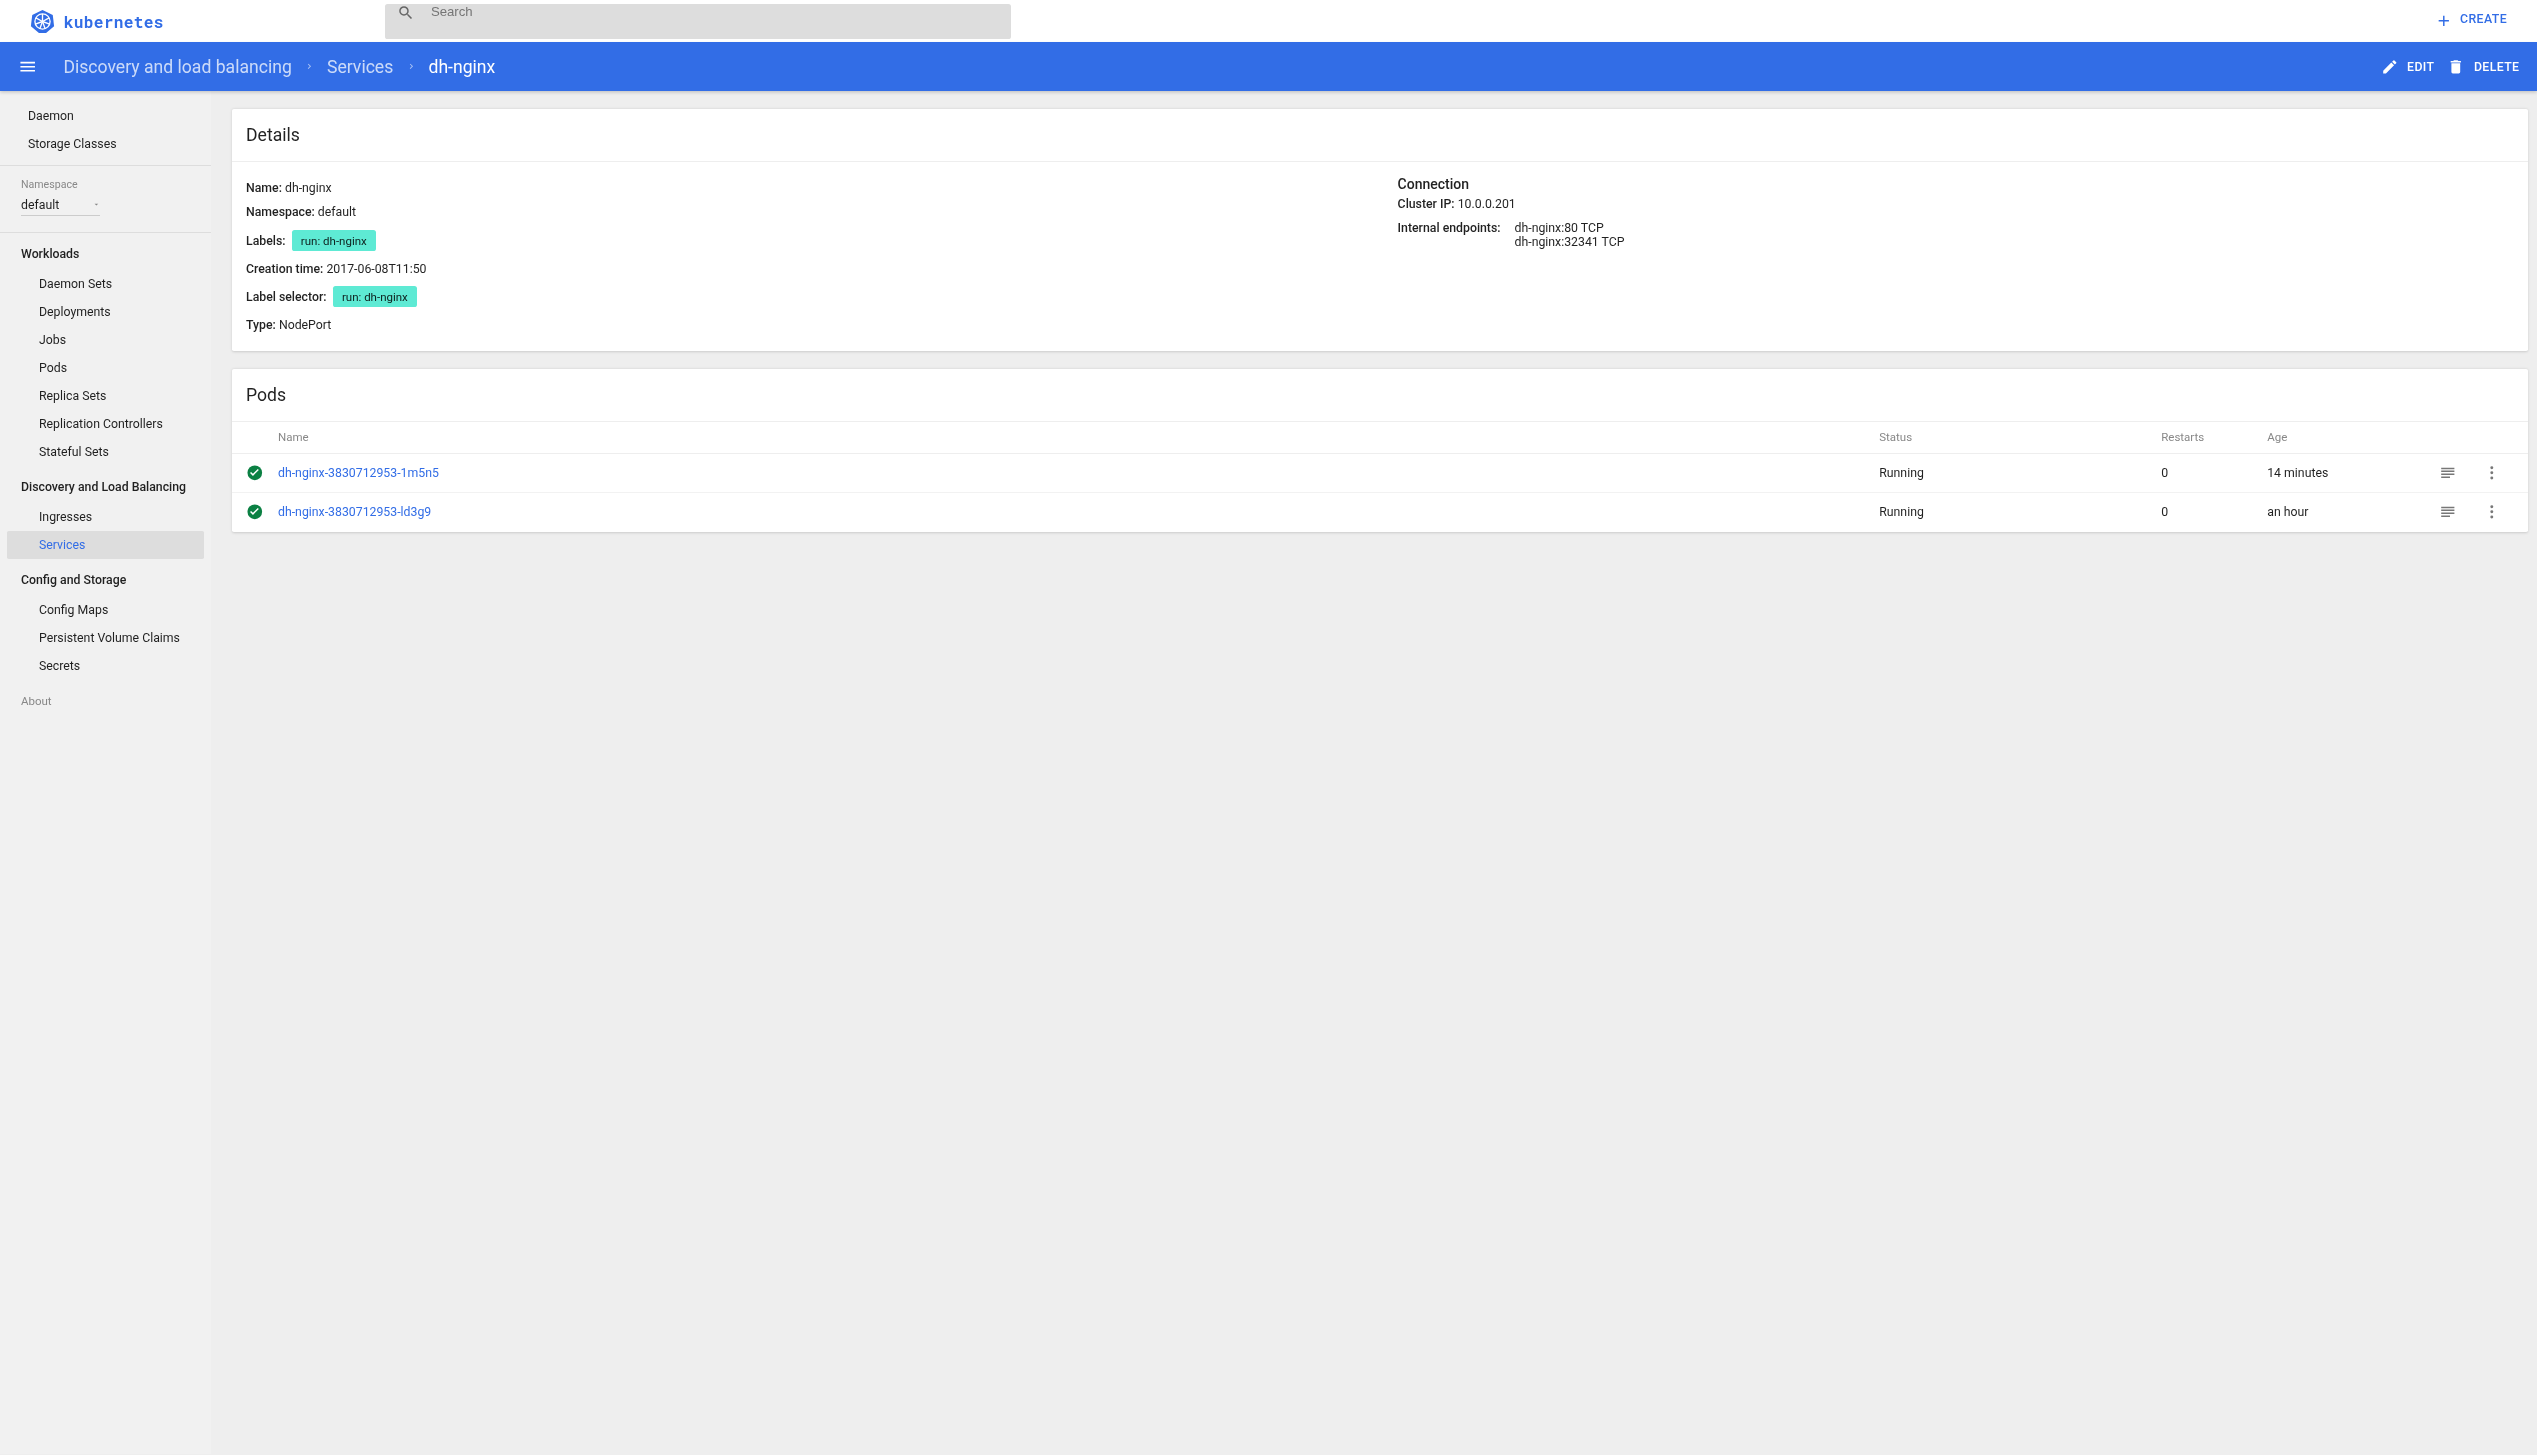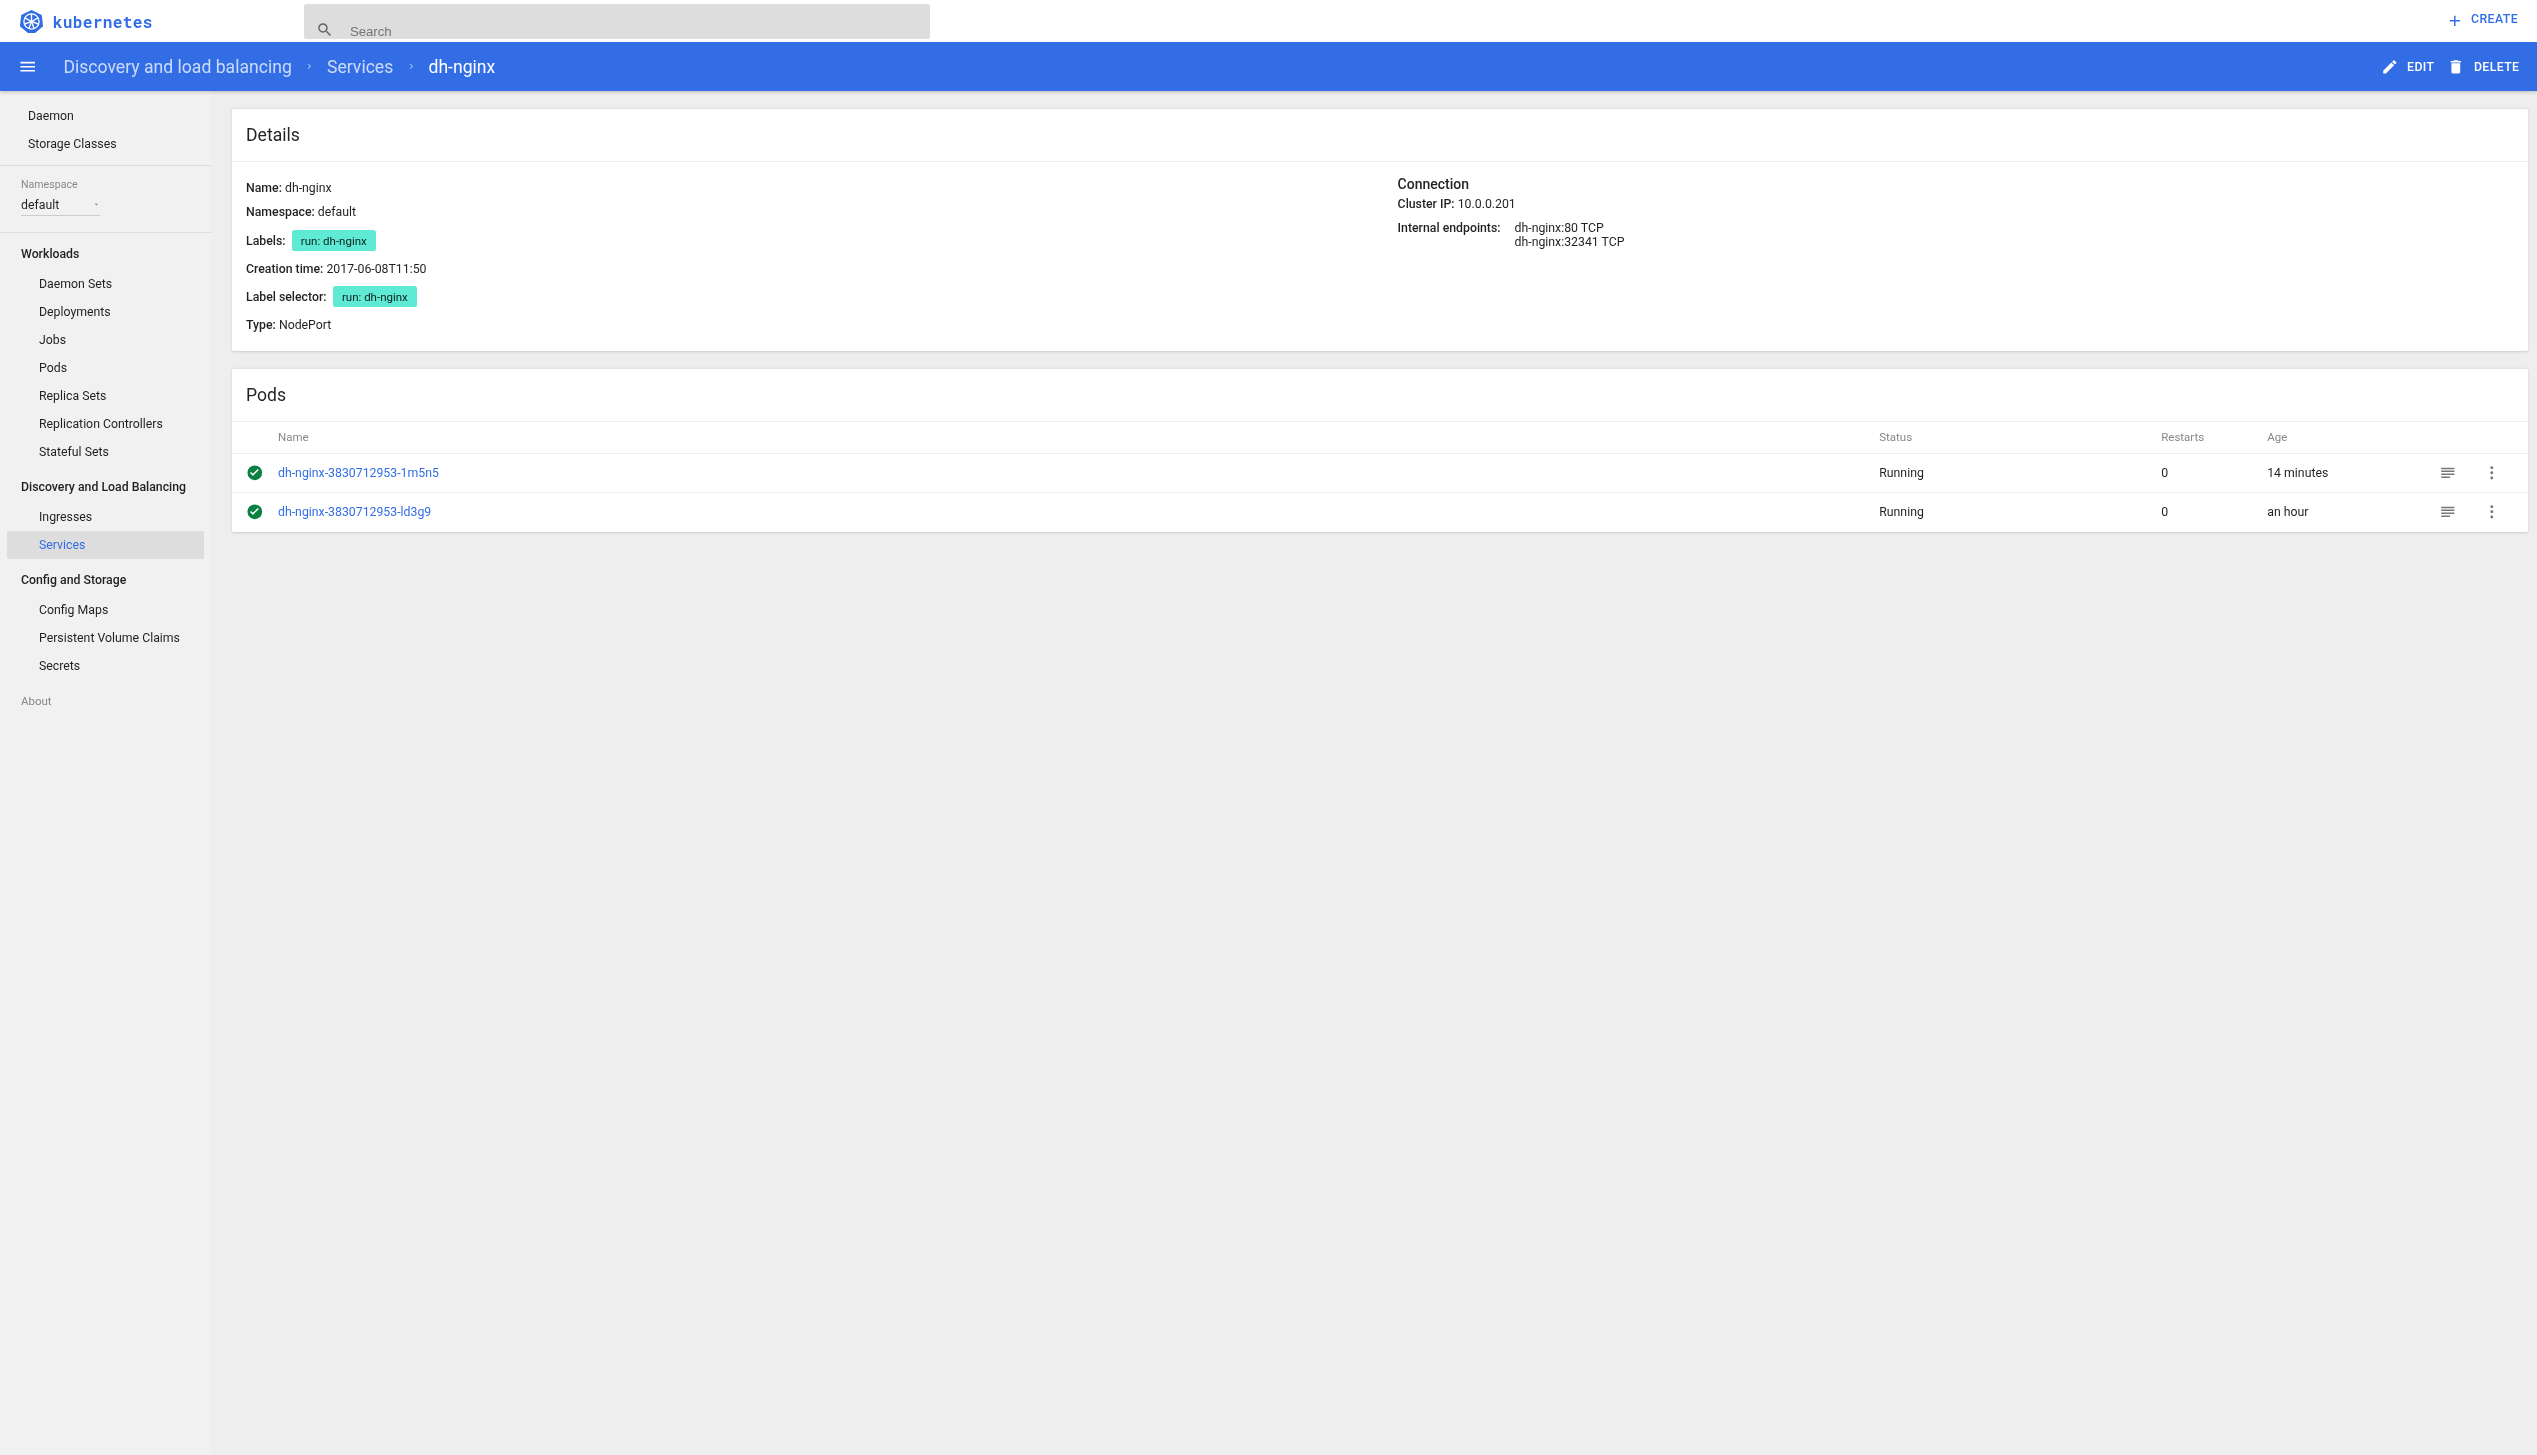--- a/index.html
+++ b/index.html
@@ -7,41 +7,42 @@
   font-family: Roboto, "Helvetica Neue", Arial, sans-serif;
   background: #eee;
   color: rgba(0,0,0,0.87);
   font-size: 12.3px;
 }
 .topbar {
   height: 42px;
   background: #fff;
   display: flex;
   align-items: center;
-  padding: 0 19px;
+  padding: 0 30px;
+  gap: 26px;
 }
 .logo-wrap { display: flex; align-items: center; gap: 8.8px; min-width: 229px; }
 .logo-text {
   font-family: "Roboto Mono", Consolas, monospace;
   font-weight: 700;
   color: #326de6;
   font-size: 16px;
   letter-spacing: 0.4px;
 }
 .searchbar {
   flex: 1;
   max-width: 626px;
   height: 35px;
   background: #ddd;
   border-radius: 2.6px;
   display: flex;
-  align-items: flex-end;
+  align-items: flex-start;
   padding: 0 12.3px;
   gap: 16px;
-  margin-left: 56px;
+  margin-left: 100px;
 }
 .searchbar input {
   border: none; background: transparent; flex: 1; font-size: 13.2px;
   color: #666; outline: none;
 }
 .create-btn {
   margin-left: auto;
   display: flex; gap: 7px;
   color: #326de6; font-weight: 500; font-size: 12.3px;
   letter-spacing: 0.4px;

